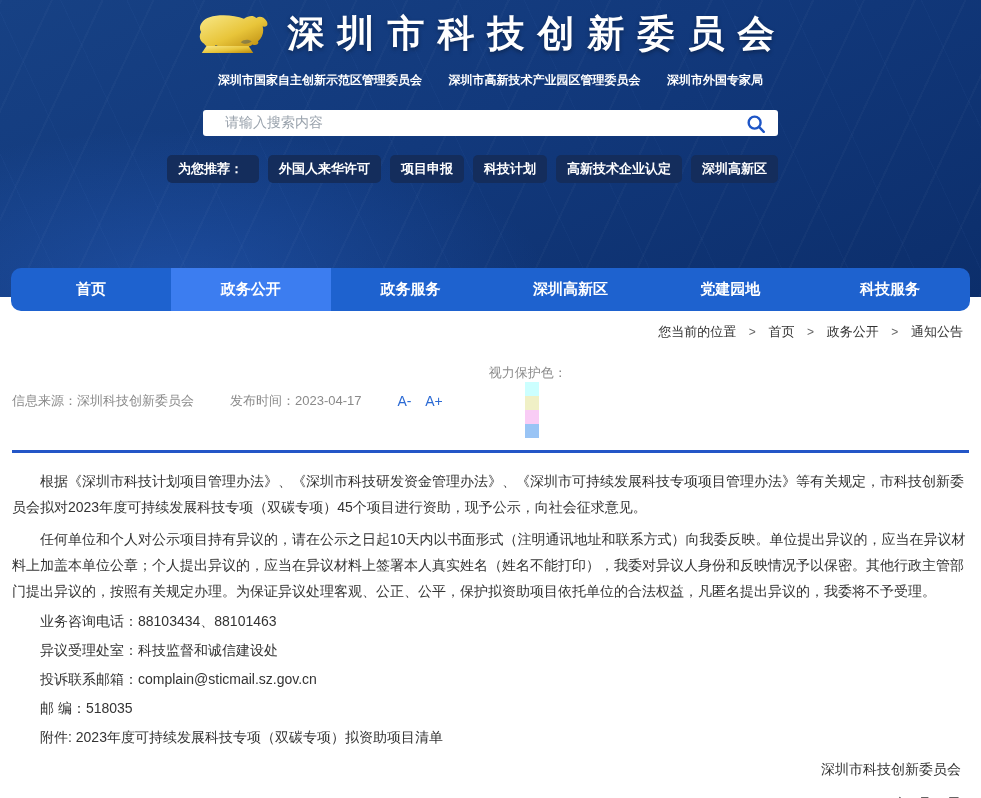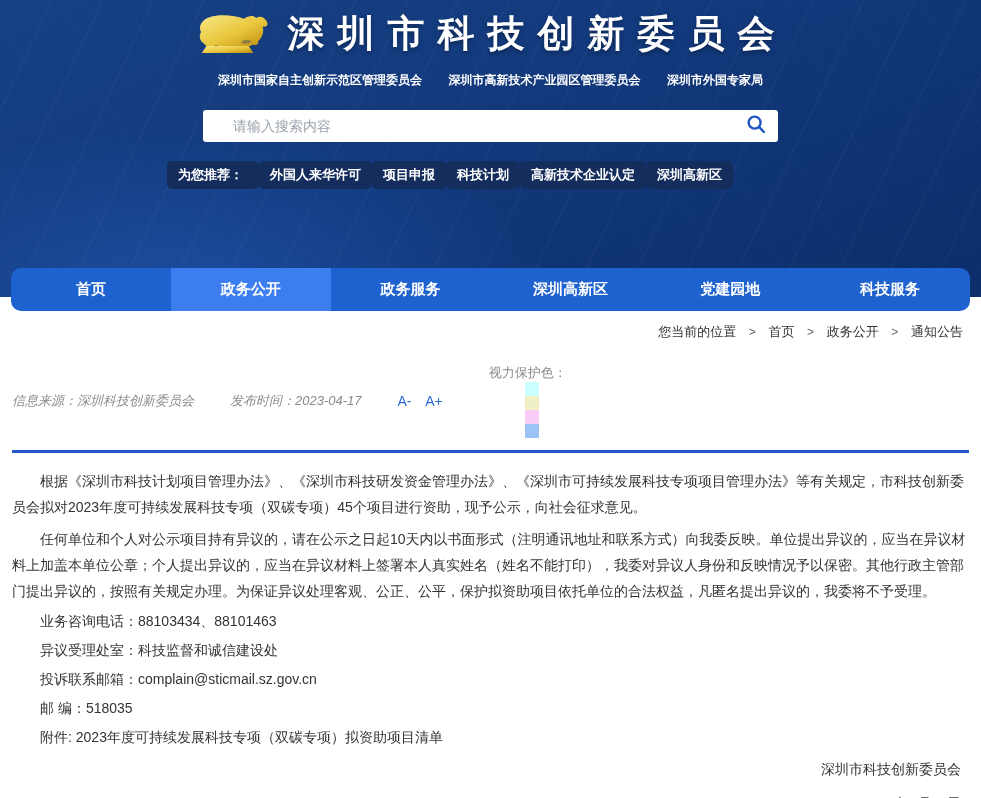--- a/index.html
+++ b/index.html
@@ -41,31 +41,31 @@
     margin-top: 9px; text-align: center; position: relative;
   }
   .sub-link {
     color: #ffffff; font-size: 12px; font-weight: bold;
     margin: 0 11px; cursor: pointer;
   }
   .search-row {
     width: 575px; margin: 21px auto 0; position: relative;
   }
   .search-input {
-    width: 100%; height: 32px; border: none; border-radius: 3px;
-    padding: 0 40px 0 30px; font-size: 14px; color: #333;
-    font-family: Liberation Sans, sans-serif; outline: none;
+    width: 100%; height: 26px; border: none; border-radius: 3px;
+    padding: 0 40px 0 22px; font-size: 14px; color: #333;
+    font-family: Liberation Serif, serif; outline: none;
   }
   .search-input::placeholder { color: #9aa3ad; }
   .search-btn {
     position: absolute; right: 10px; top: 3px; width: 24px; height: 22px;
     background: transparent; border: none; cursor: pointer; padding: 0;
   }
   .tags-row {
-    width: 647px; margin: 19px auto 0; display: flex; 
+    width: 647px; margin: 19px auto 0; display: flex; gap: 9px;
     position: relative;
   }
   .tag {
     background: #142d5c; color: #ffffff; font-size: 13px; font-weight: bold;
     padding: 5px 11px; border-radius: 5px; white-space: nowrap; cursor: pointer;
   }
   .tag.label { cursor: default; padding-right: 16px; }
   
   .nav {
     position: absolute; left: 11px; right: 11px; top: 268px; height: 43px;
@@ -85,21 +85,21 @@
   }
   .breadcrumb .sep { color: #666; margin: 0 9px; font-size: 12px; }
   .breadcrumb .crumb { cursor: pointer; }
   .article-title {
     margin-top: 21px; font-size: 17px; font-weight: bold; color: #000;
   }
   .meta-row {
     margin-top: 23px; display: flex; align-items: center;
     font-size: 13px; color: #8a8a8a;
   }
-  .meta-item { margin-right: 36px; font-style: italic; }
+  .meta-item { margin-right: 36px; }
   .font-btns { margin-right: 36px; }
   .font-btn {
     color: #2b6ad4; background: none; border: none; font-size: 14px;
     cursor: pointer; margin-right: 10px; font-family: "Liberation Sans", sans-serif;
   }
   .eye-group { display: flex; align-items: center; flex-direction: column; }
   .swatch {
     display: inline-block; width: 14px; height: 14px; margin-left: 9px;
     cursor: pointer;
   }

